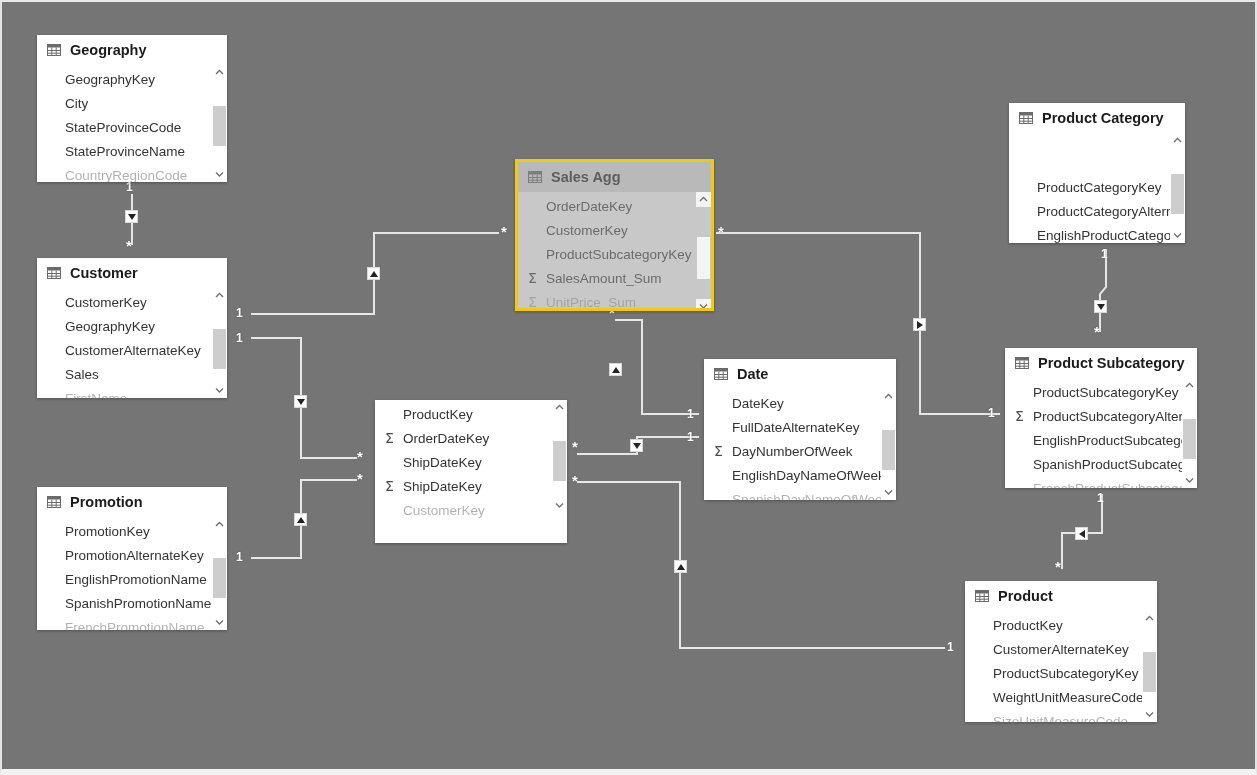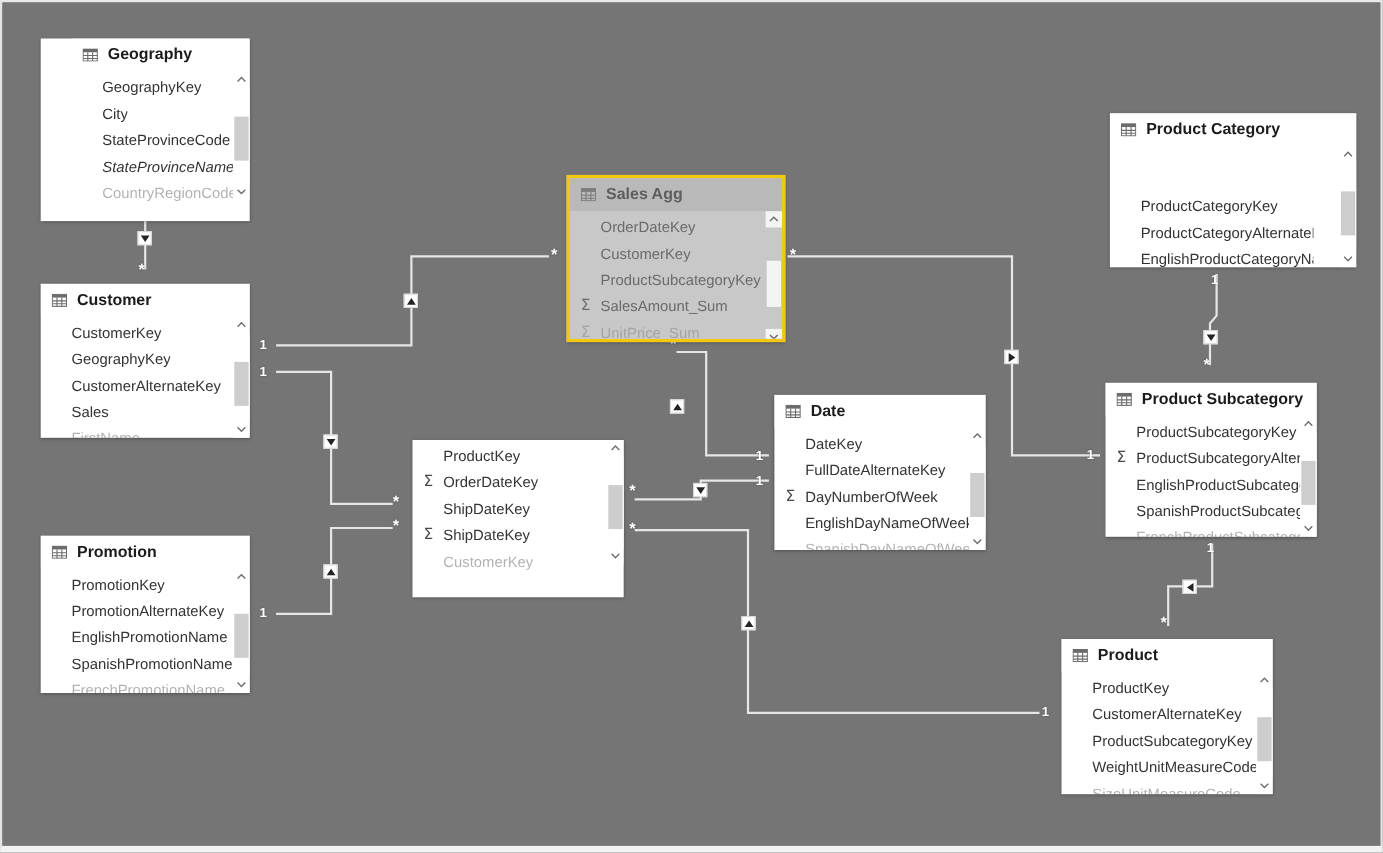--- a/index.html
+++ b/index.html
@@ -166,21 +166,21 @@
         <i></i>
       </div>
       <div class="card-lbl" style="left: 1095px; top: 490px;">1</div>
       <div class="card-lbl star" style="left: 1053px; top: 559px;">*</div>
       <div class="arrowbox left" style="left: 1073px; top: 525px;">
         <i></i>
       </div>
     </div>
 
   <div id="tables" style="position:absolute;left:0;top:0;width:1257px;height:775px;">
-      <div class="tbl" style="left: 35px; top: 33px; width: 190px; height: 166px; padding-left: 28px;">
+      <div class="tbl" style="left: 35px; top: 33px; width: 190px; height: 147px;">
         <div class="hdr">
           <span class="tico">
             <svg width="14" height="12" viewBox="0 0 14 12">
               <rect x="0.5" y="0.5" width="13" height="11" fill="none" stroke="#6b6b6b" stroke-width="1"></rect>
               <rect x="0.5" y="0.5" width="13" height="3" fill="#6b6b6b"></rect>
               <line x1="4.8" y1="3.5" x2="4.8" y2="11.5" stroke="#6b6b6b" stroke-width="1"></line>
               <line x1="9.2" y1="3.5" x2="9.2" y2="11.5" stroke="#6b6b6b" stroke-width="1"></line>
               <line x1="0.5" y1="6.5" x2="13.5" y2="6.5" stroke="#6b6b6b" stroke-width="1"></line>
               <line x1="0.5" y1="9.2" x2="13.5" y2="9.2" stroke="#6b6b6b" stroke-width="1"></line>
             </svg>
@@ -194,21 +194,21 @@
               <span class="nm">GeographyKey</span>
             </div>
             <div class="row" style="width: 175px;">
               <span class="sig"></span>
               <span class="nm">City</span>
             </div>
             <div class="row" style="width: 175px;">
               <span class="sig"></span>
               <span class="nm">StateProvinceCode</span>
             </div>
-            <div class="row" style="width: 175px; font-style: italic;">
+            <div class="row" style="width: 175px;">
               <span class="sig"></span>
               <span class="nm">StateProvinceName</span>
             </div>
             <div class="row faded" style="width: 175px;">
               <span class="sig"></span>
               <span class="nm">CountryRegionCode</span>
             </div>
           </div>
           <div class="sb">
             <div class="btn t">
@@ -477,21 +477,21 @@
               <div class="thumb" style="top: 26px; height: 40px;"></div>
             </div>
             <div class="btn b">
               <svg class="chev" width="10" height="7" viewBox="0 0 10 7">
                 <path d="M1 1.5 L4.5 5 L8 1.5" fill="none" stroke="#6e6e6e" stroke-width="1.3"></path>
               </svg>
             </div>
           </div>
         </div>
       </div>
-      <div class="tbl" style="left: 1007px; top: 101px; width: 224px; height: 140px;">
+      <div class="tbl" style="left: 1007px; top: 101px; width: 176px; height: 140px;">
         <div class="hdr">
           <span class="tico">
             <svg width="14" height="12" viewBox="0 0 14 12">
               <rect x="0.5" y="0.5" width="13" height="11" fill="none" stroke="#6b6b6b" stroke-width="1"></rect>
               <rect x="0.5" y="0.5" width="13" height="3" fill="#6b6b6b"></rect>
               <line x1="4.8" y1="3.5" x2="4.8" y2="11.5" stroke="#6b6b6b" stroke-width="1"></line>
               <line x1="9.2" y1="3.5" x2="9.2" y2="11.5" stroke="#6b6b6b" stroke-width="1"></line>
               <line x1="0.5" y1="6.5" x2="13.5" y2="6.5" stroke="#6b6b6b" stroke-width="1"></line>
               <line x1="0.5" y1="9.2" x2="13.5" y2="9.2" stroke="#6b6b6b" stroke-width="1"></line>
             </svg>

